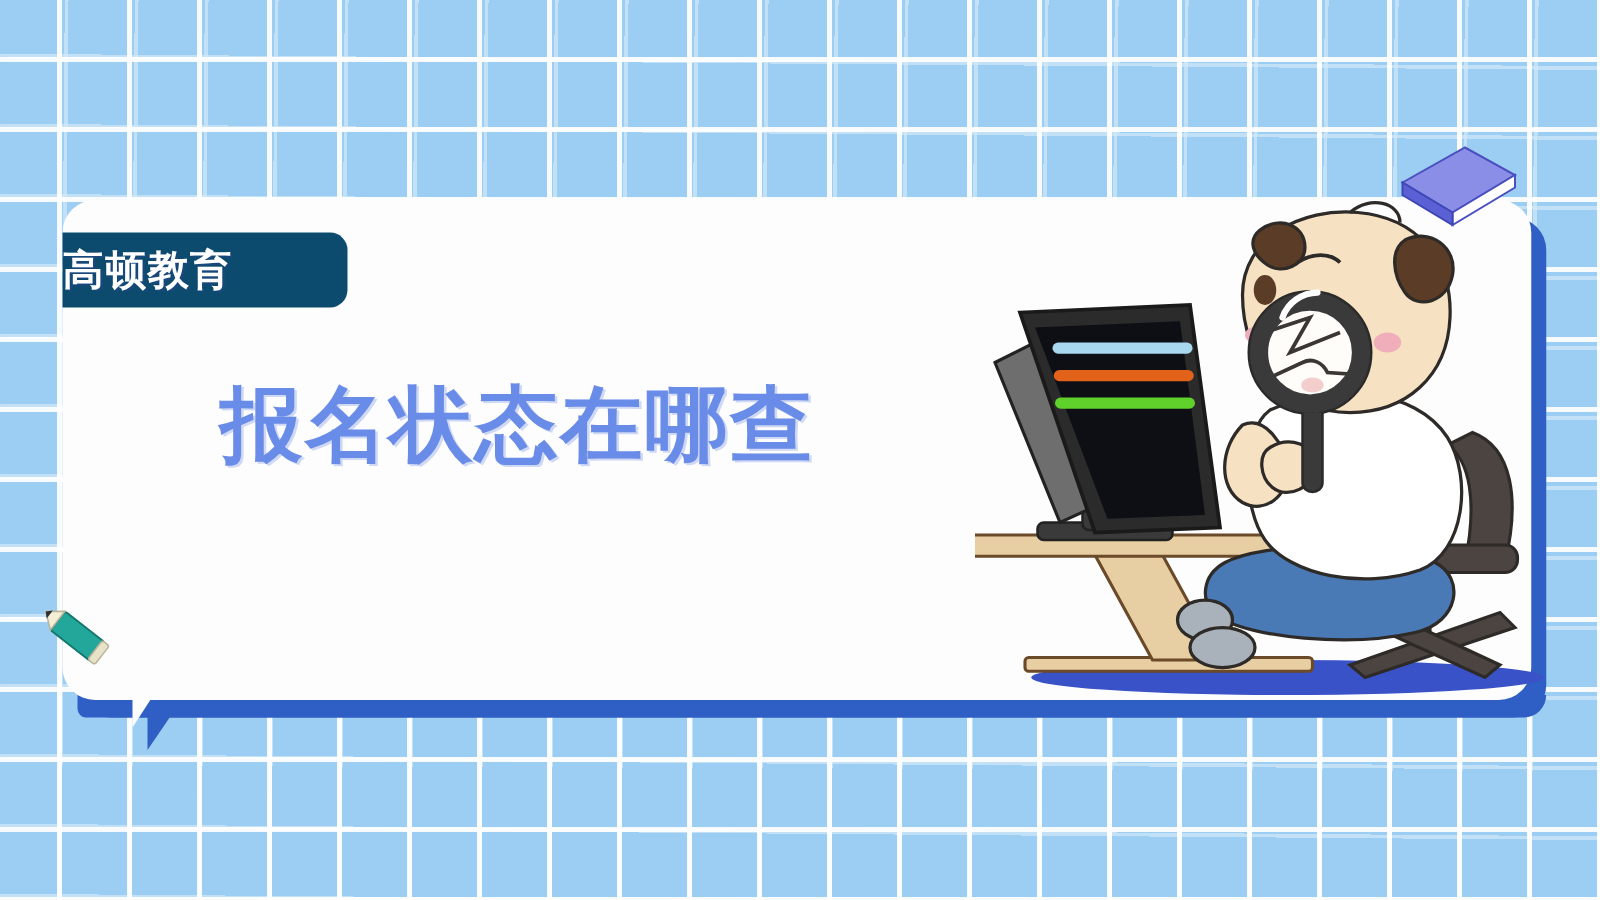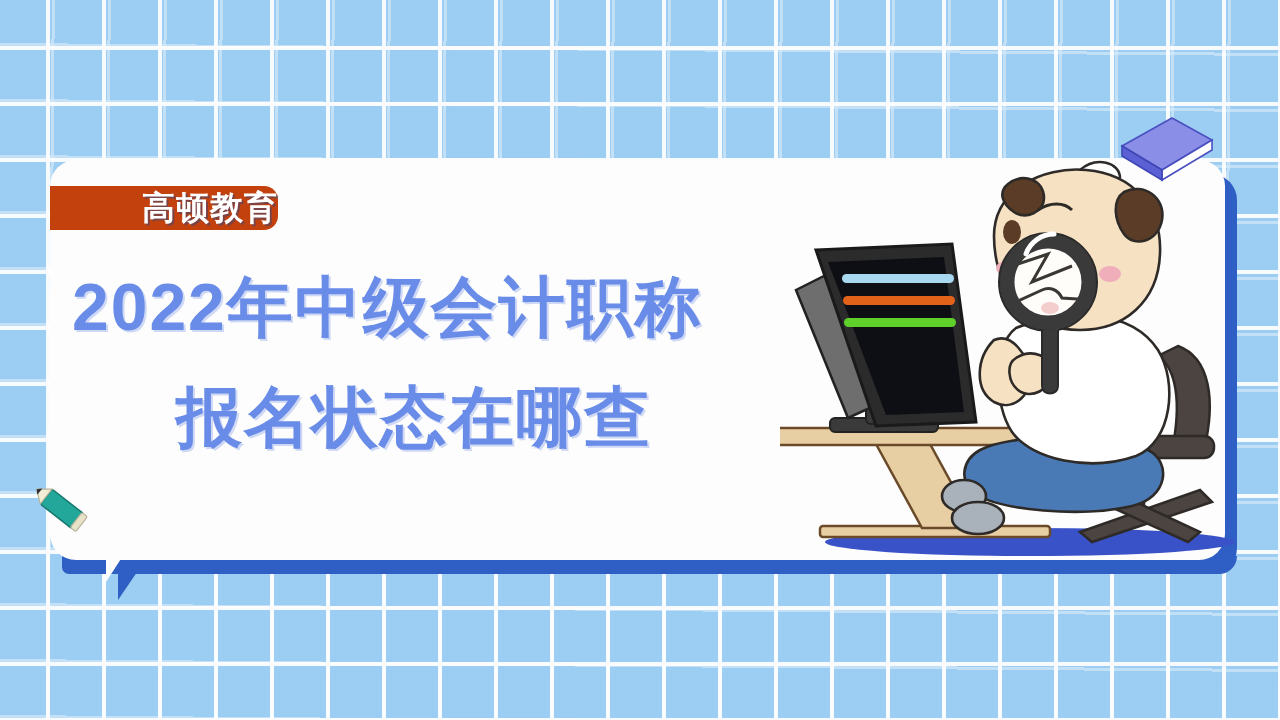--- a/index.html
+++ b/index.html
@@ -48,23 +48,23 @@
   }
   .bubble-tail-white{
     position:absolute;left:106px;top:548px;width:0;height:0;
     border-left:0 solid transparent;
     border-right:22px solid transparent;
     border-top:34px solid #fdfdfd;
   }
 
   
   .badge{
-    position:absolute;left:50px;top:186px;width:228px;height:44px;
-    background:#c2410c;border-radius:0 14px 14px 0;
-    display:flex;align-items:center;justify-content:flex-end;
+    position:absolute;left:50px;top:186px;width:228px;height:60px;
+    background:#0c4a6e;border-radius:0 14px 14px 0;
+    display:flex;align-items:center;justify-content:flex-start;
   }
   .badge-text{
     color:#ffffff;font-size:33px;font-weight:bold;letter-spacing:1px;
     text-shadow:2px 2px 0 rgba(40,70,140,.45);
     white-space:nowrap;
   }
 
   
   .headline{position:absolute;left:72px;top:268px;width:800px;}
   .hl-line{
@@ -108,21 +108,20 @@
   <div class="bubble-band"></div>
   <div class="bubble-tail"></div>
   <div class="card"></div>
   <div class="bubble-tail-white"></div>
 
   <div class="badge">
     <span class="badge-text">高顿教育</span>
   </div>
 
   <div class="headline">
-    <div class="hl-line l1">2022年中级会计职称</div>
     <div class="hl-line l2">报名状态在哪查</div>
   </div>
 
   <svg class="pencil" viewBox="0 0 64 60">
     <g transform="rotate(38 32 30)">
       <rect x="14" y="20" width="40" height="19" rx="2" fill="#23a79a" stroke="#15776e" stroke-width="1.5"></rect>
       <polygon points="14,20 2,29.5 14,39" fill="#f3efd6" stroke="#b9b49a" stroke-width="1.2"></polygon>
       <polygon points="6,25.5 2,29.5 6,33.5" fill="#2f2f2f"></polygon>
       <rect x="52" y="20" width="7" height="19" rx="2" fill="#e7e2c8" stroke="#b9b49a" stroke-width="1.2"></rect>
     </g>

